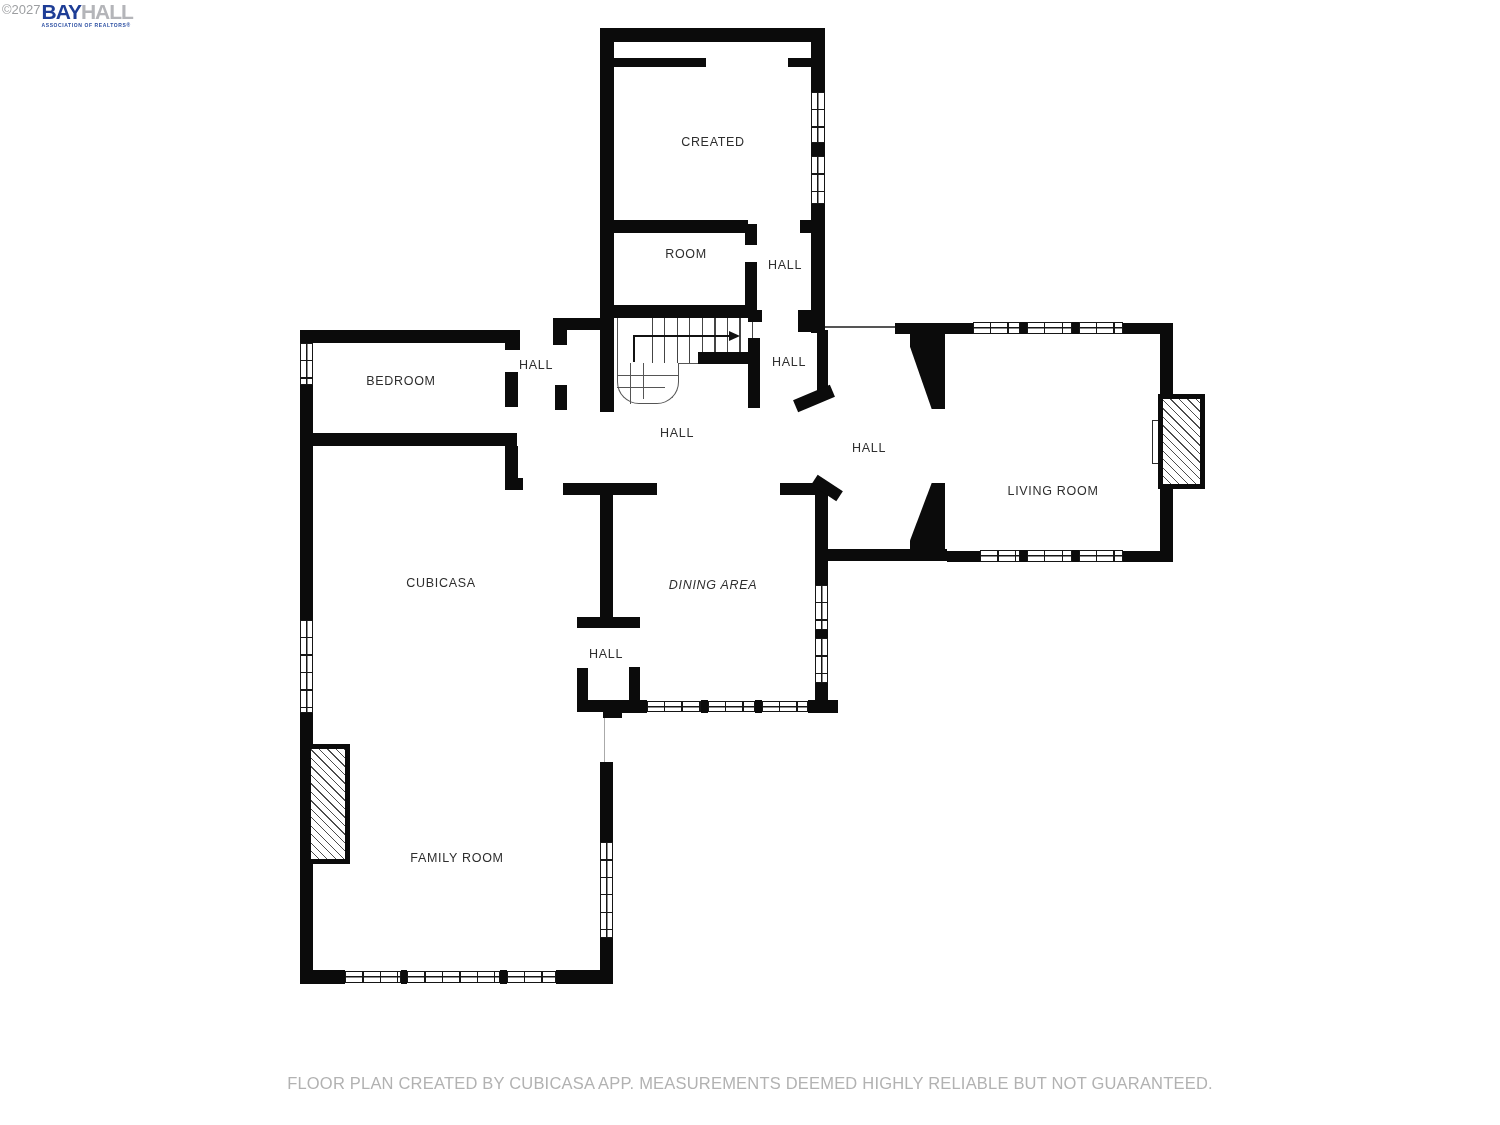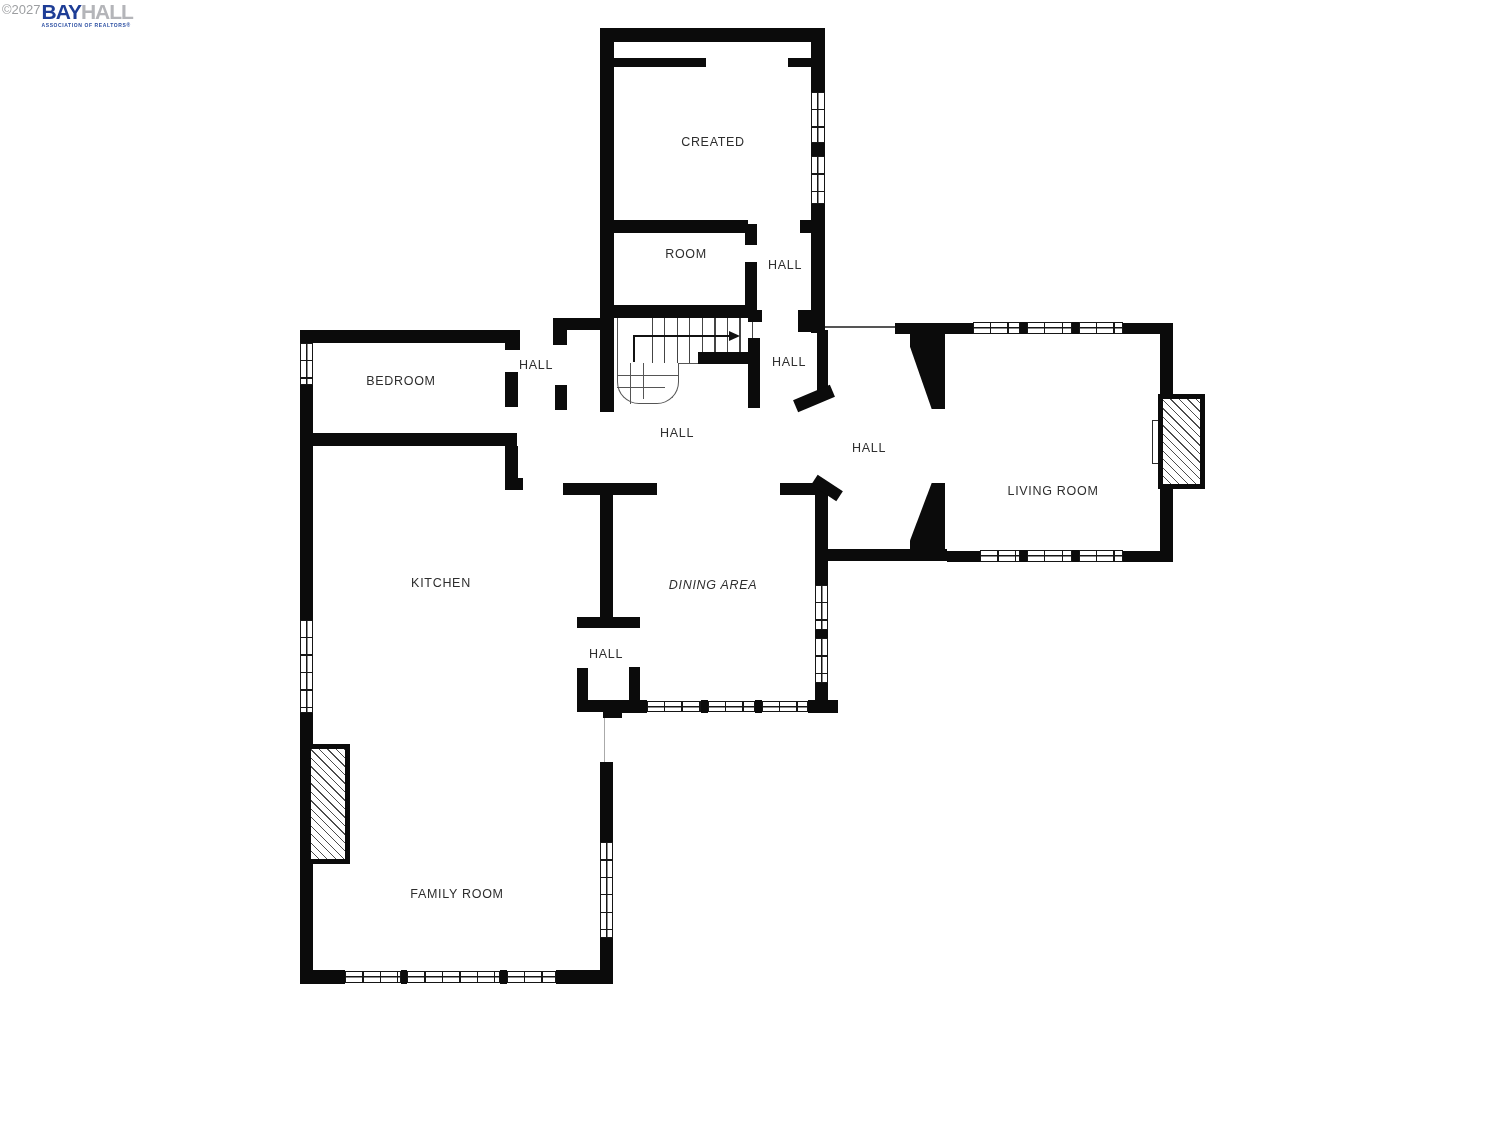--- a/index.html
+++ b/index.html
@@ -171,19 +171,20 @@
 
   <div class="label" style="left:713px;top:142px;">CREATED</div>
   <div class="label" style="left:686px;top:254px;">ROOM</div>
   <div class="label" style="left:785px;top:265px;">HALL</div>
   <div class="label" style="left:401px;top:381px;">BEDROOM</div>
   <div class="label" style="left:536px;top:365px;">HALL</div>
   <div class="label" style="left:789px;top:362px;">HALL</div>
   <div class="label" style="left:677px;top:433px;">HALL</div>
   <div class="label" style="left:869px;top:448px;">HALL</div>
   <div class="label" style="left:1053px;top:447px;margin-top:44px;">LIVING ROOM</div>
-  <div class="label" style="left:441px;top:583px;">KITCHEN</div>
+  <div class="label" style="left:441px;top:583px;">CUBICASA</div>
   <div class="label" style="left:713px;top:585px;font-style:italic;">DINING AREA</div>
   <div class="label" style="left:606px;top:654px;">HALL</div>
-  <div class="label" style="left:457px;top:894px;">FAMILY ROOM</div>
+  <div class="label" style="left:457px;top:858px;">FAMILY ROOM</div>
 
+  <div class="caption">FLOOR PLAN CREATED BY CUBICASA APP. MEASUREMENTS DEEMED HIGHLY RELIABLE BUT NOT GUARANTEED.</div>
 
 </div>
 
 </body></html>

